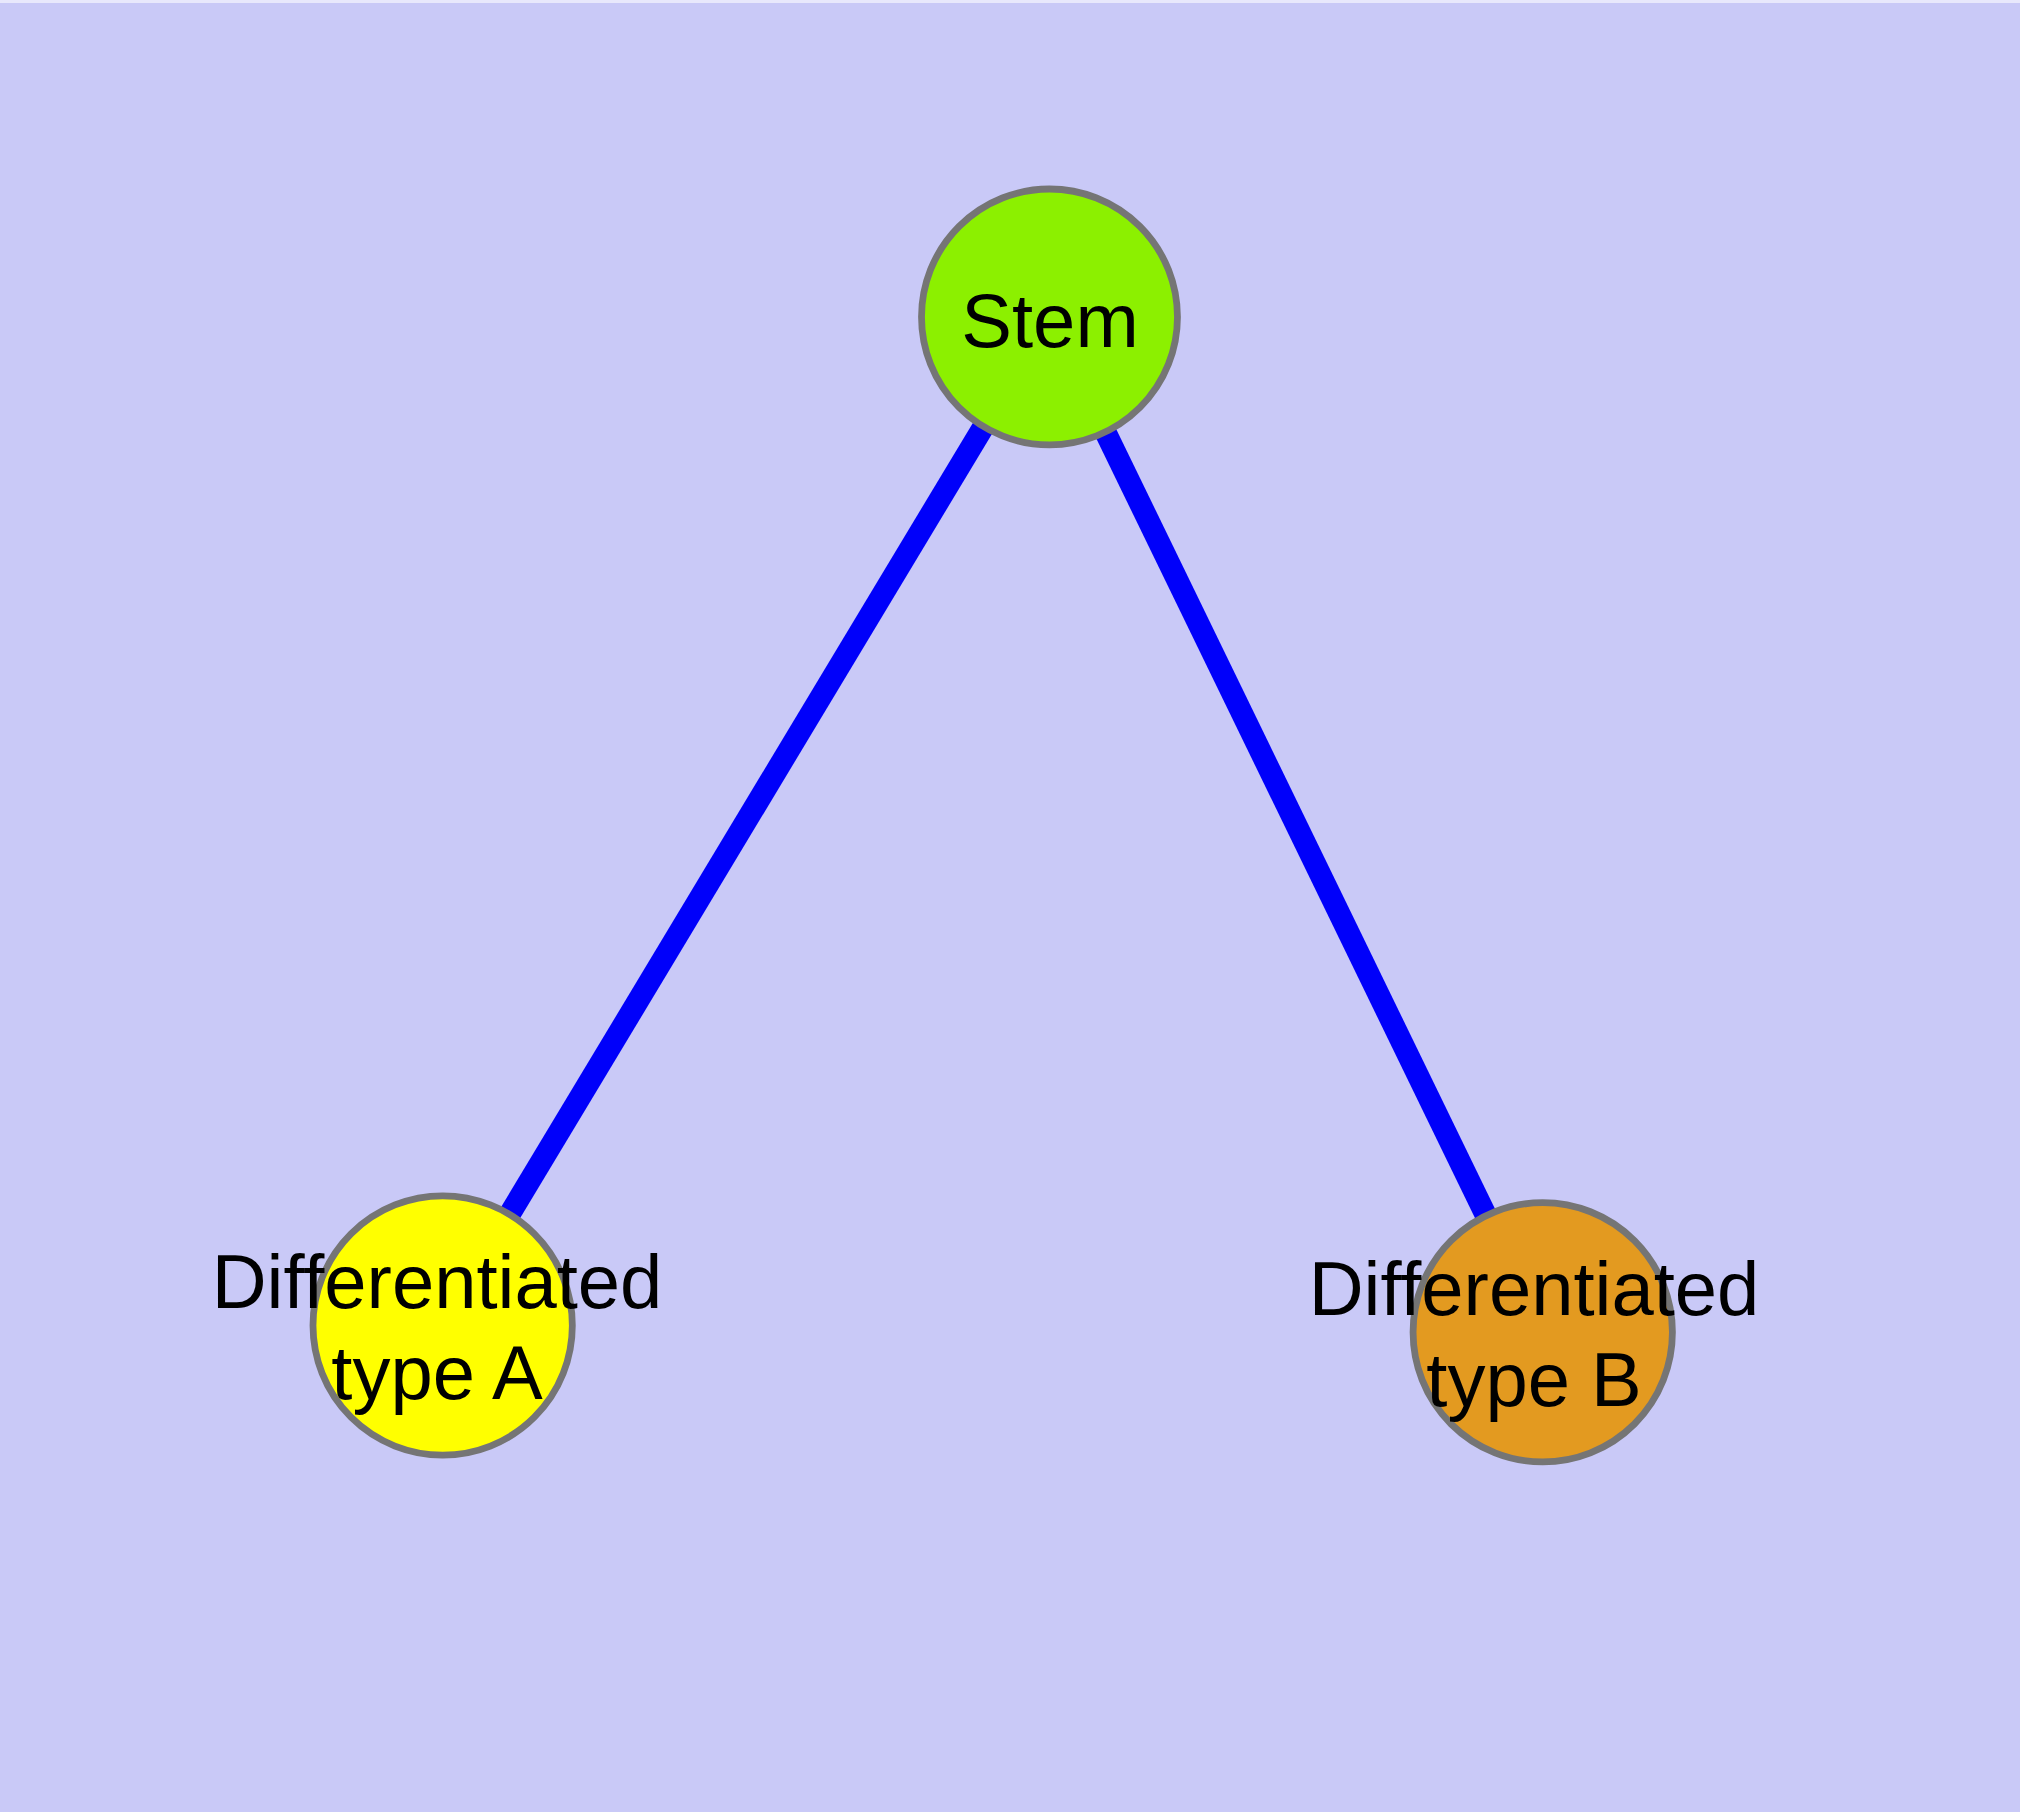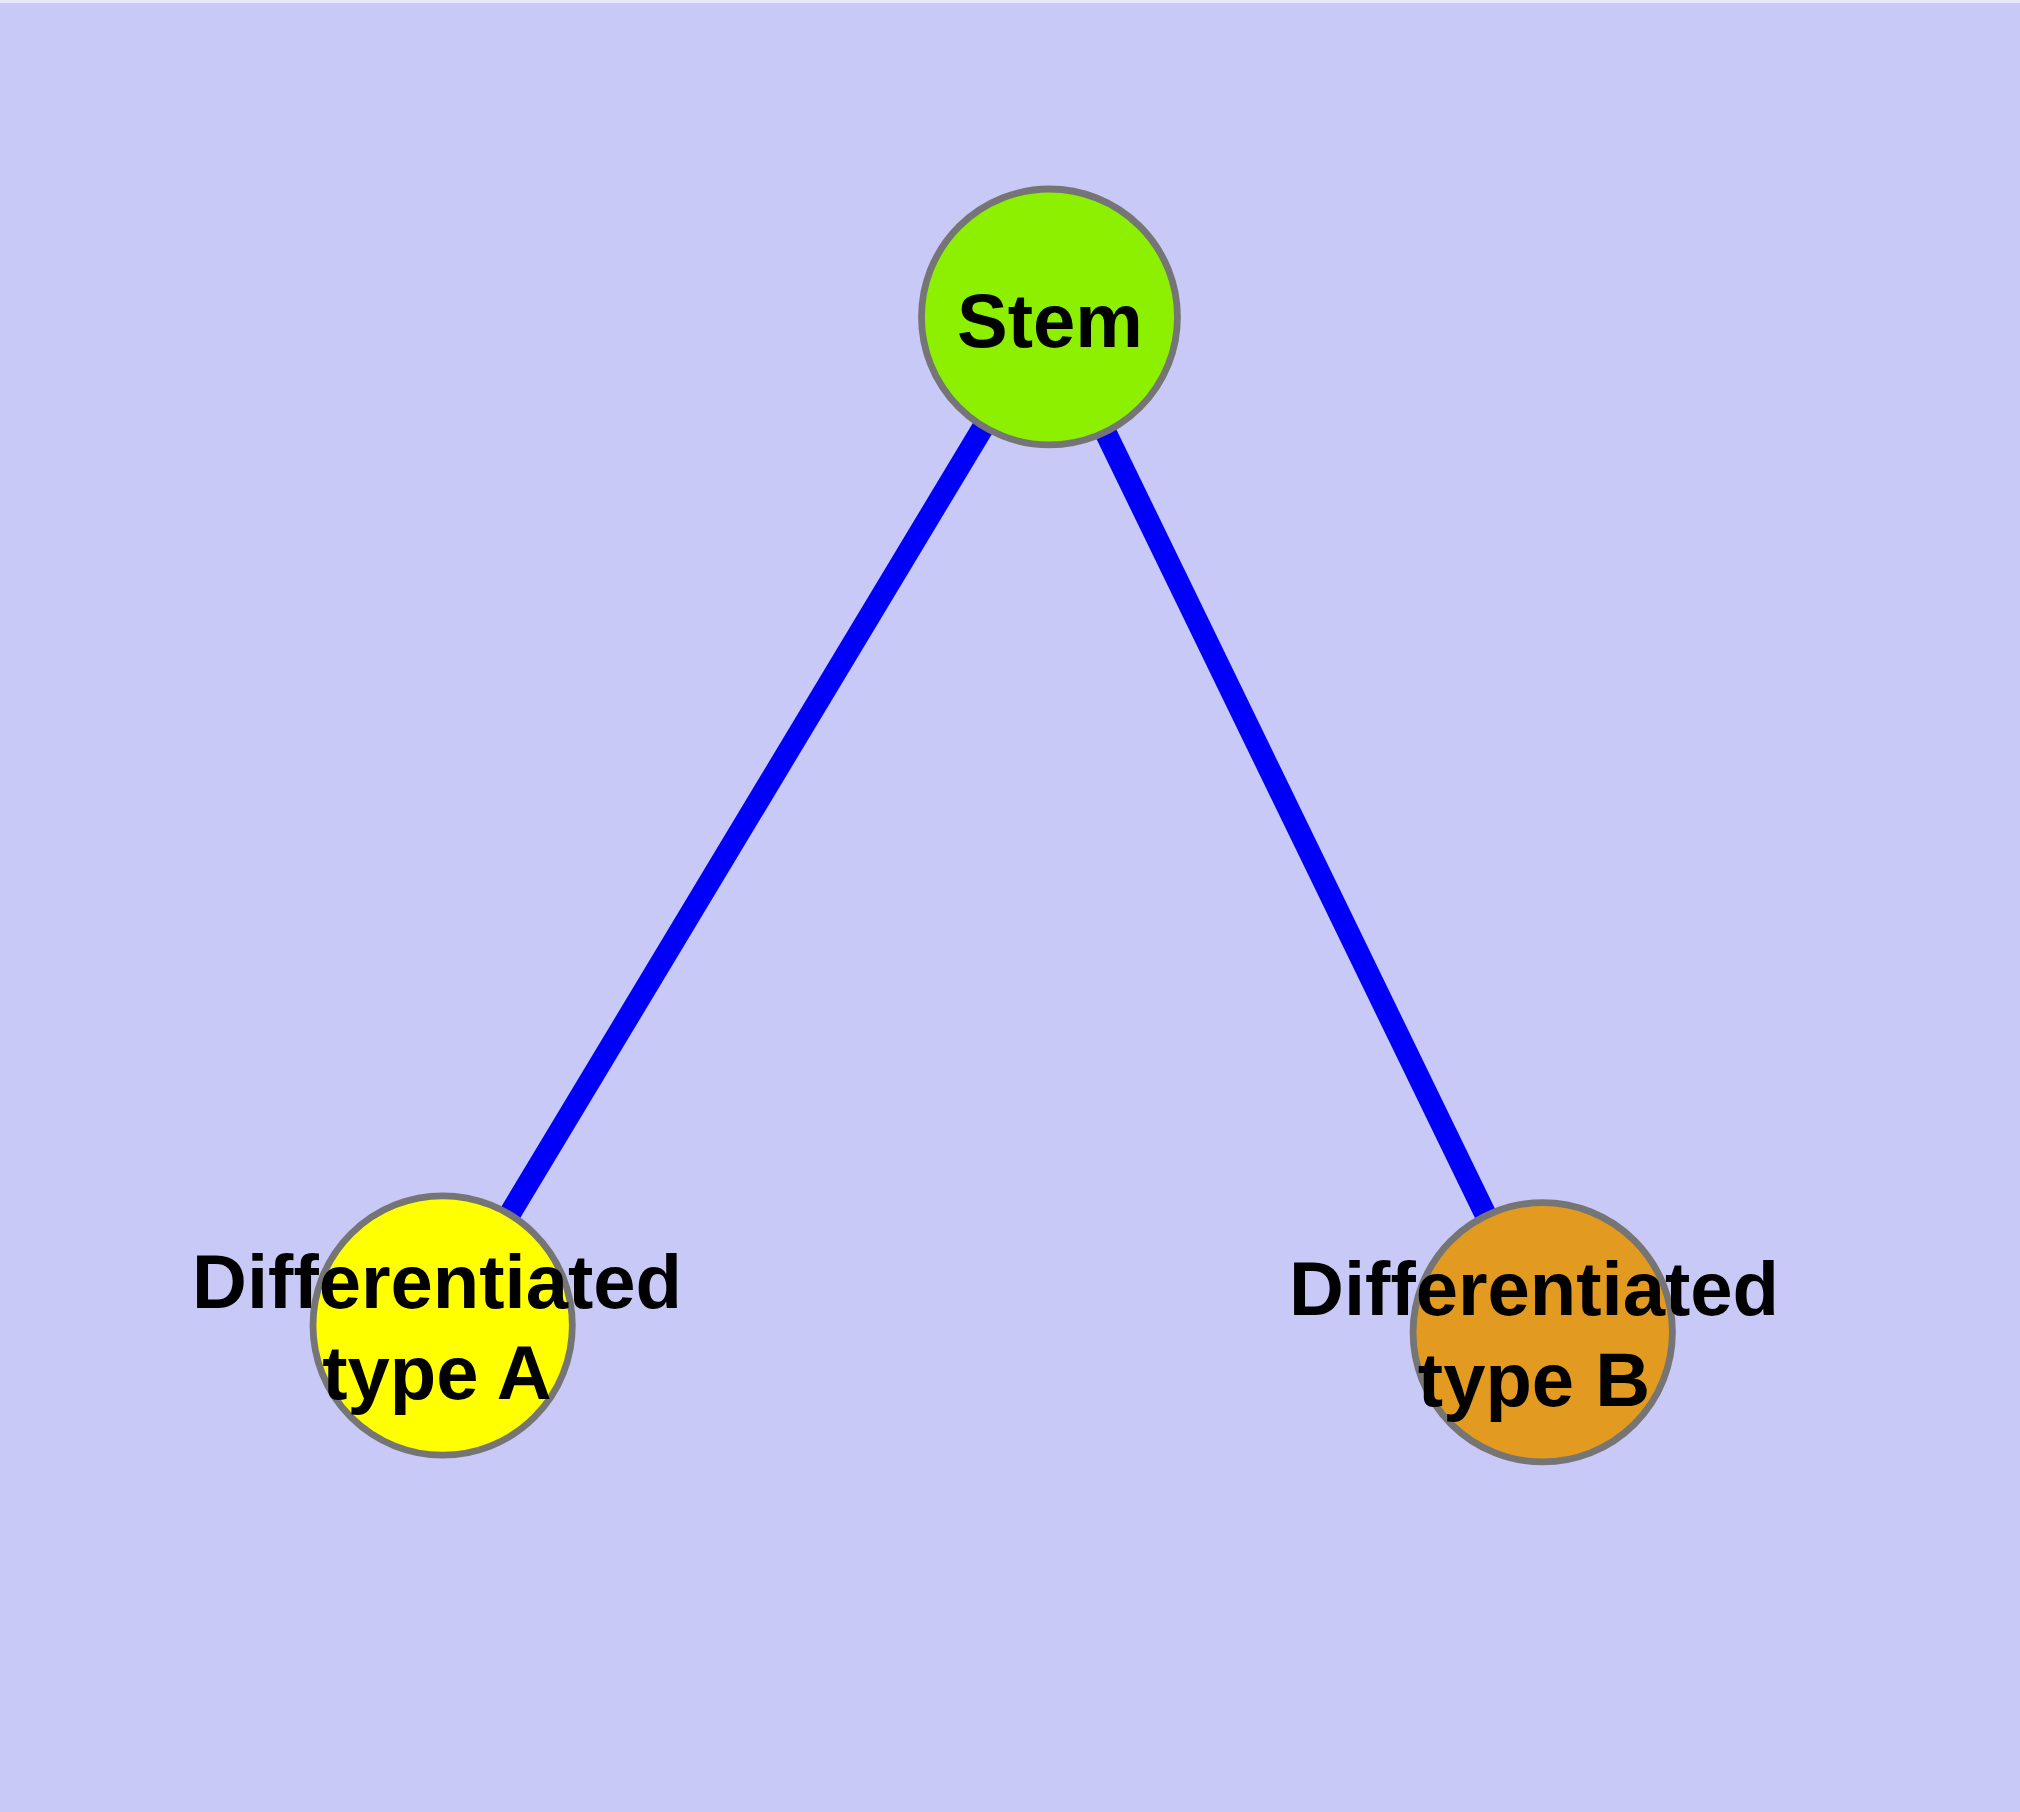--- a/index.html
+++ b/index.html
@@ -40,21 +40,21 @@
   }
   svg.graph circle.node {
     stroke: #757575;
     stroke-width: 8px;
   }
   .node-label {
     position: absolute;
     transform: translate(-50%, -50%);
     color: #000000;
     font-size: 76px;
-    font-weight: bold;
+    font-weight: normal;
     line-height: 91px;
     text-align: center;
     white-space: pre-line;
     letter-spacing: 0px;
   }
   .label-stem   { left: 1050px; top: 320px;  }
   .label-type-a { left: 437px;  top: 1327px; }
   .label-type-b { left: 1534px; top: 1334px; }
 </style>
 </head>

